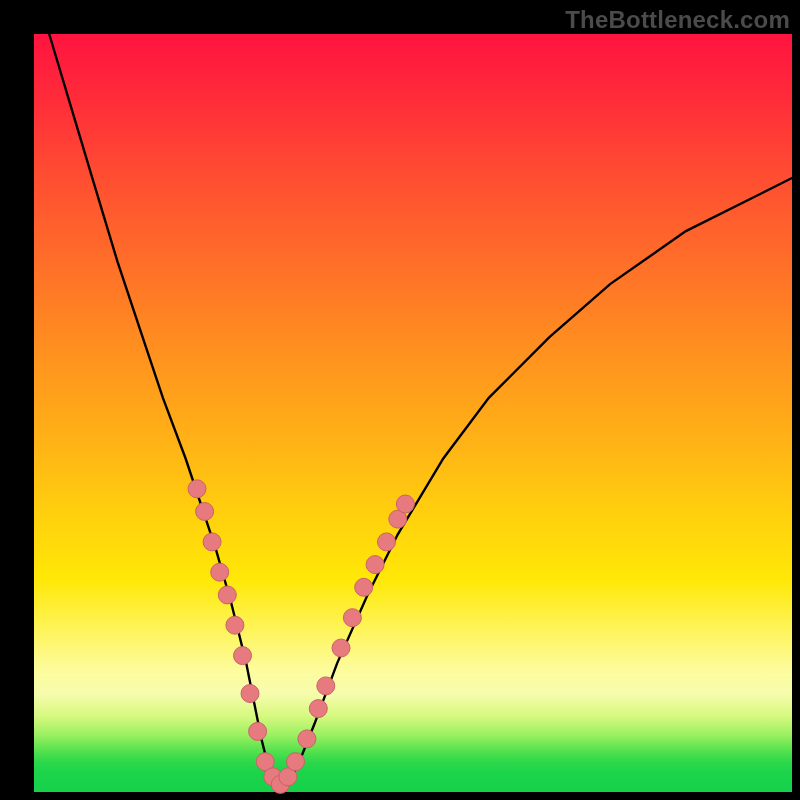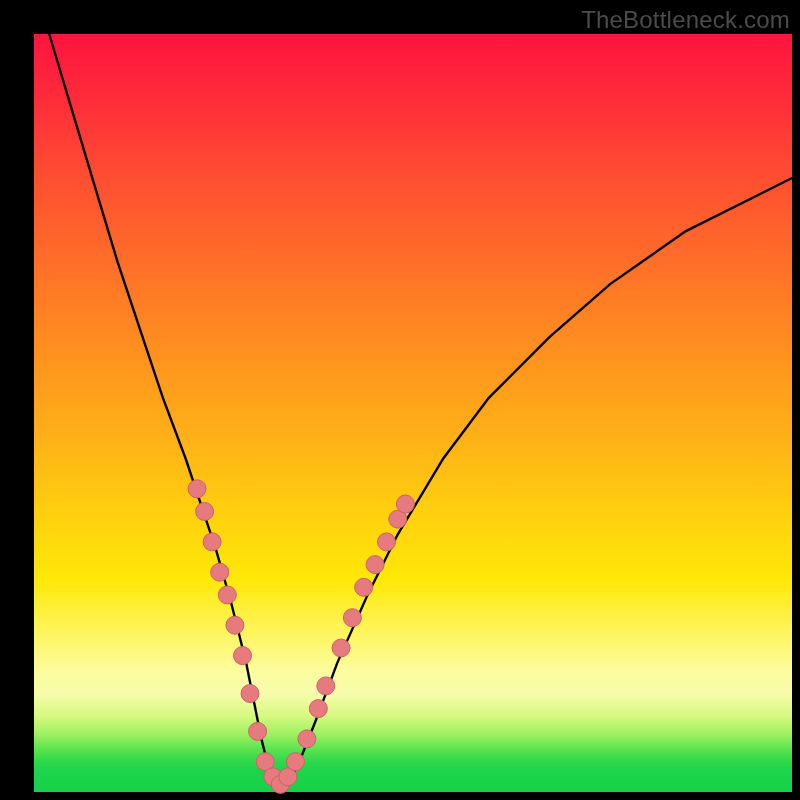--- a/index.html
+++ b/index.html
@@ -44,21 +44,21 @@
       #1bd44a 97.5%,
       #15d24a 100%
     );
   }
   .watermark {
     position: absolute;
     top: 6px;
     right: 10px;
     color: #4b4b4b;
     font-size: 24px;
-    font-weight: 400;
+    font-weight: 700;
     letter-spacing: 0.2px;
     user-select: none;
     margin-left: 48px;
   }
   svg.curve {
     position: absolute;
     left: 0;
     top: 0;
     width: 758px;
     height: 758px;

